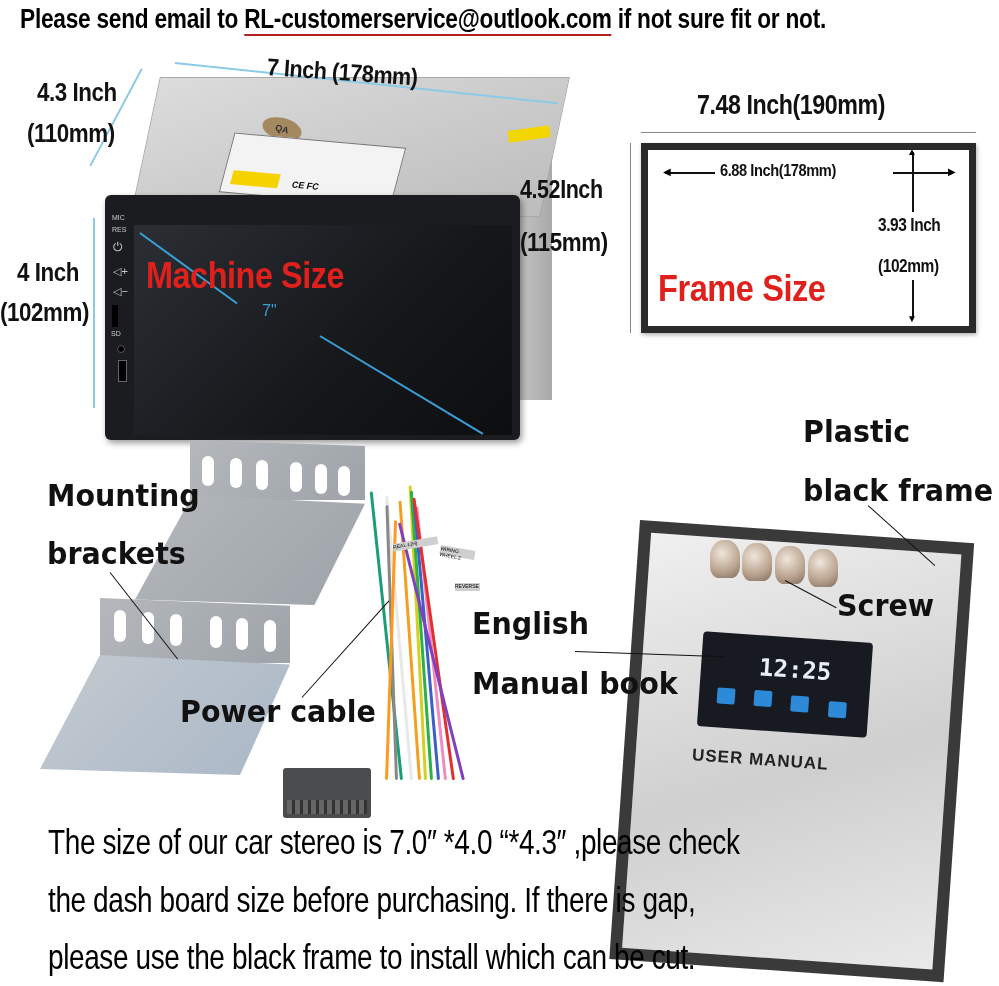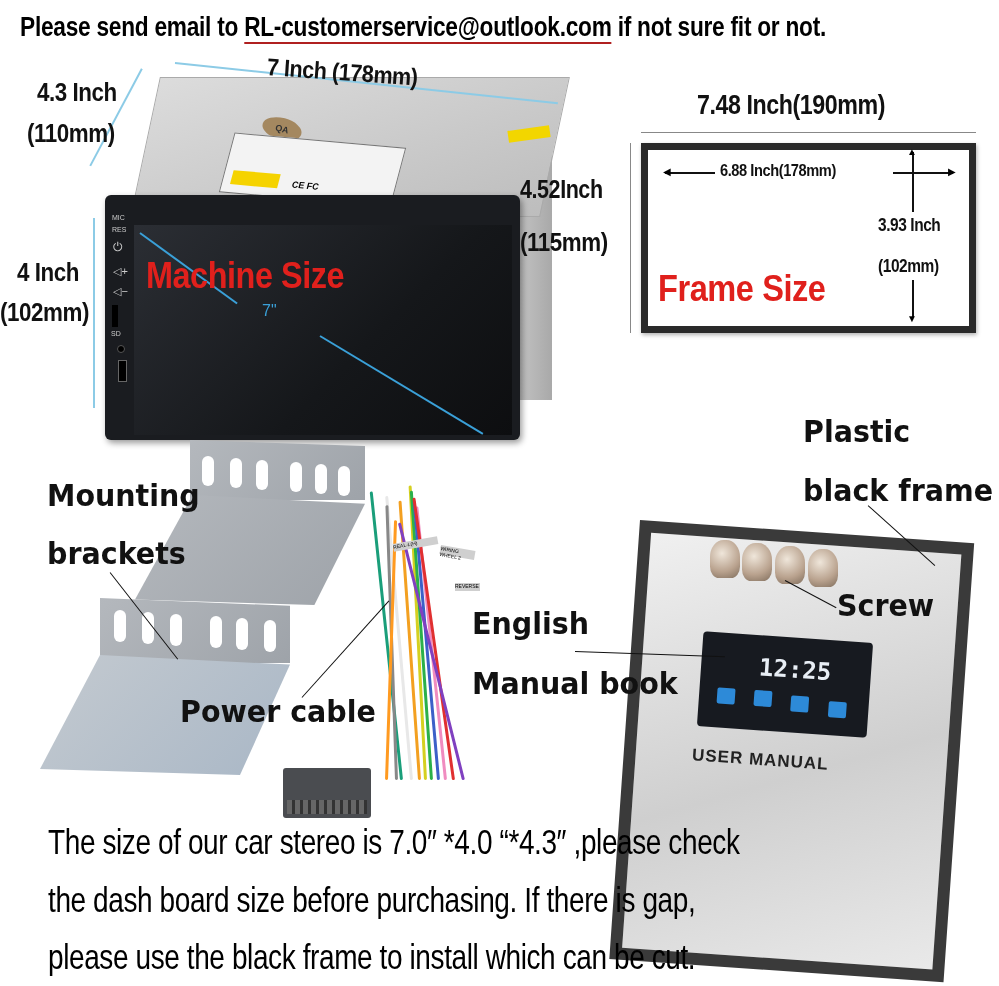--- a/index.html
+++ b/index.html
@@ -2,21 +2,21 @@
 <html><head>
 <meta charset="utf-8">
 <style>
   * { box-sizing: border-box; margin: 0; padding: 0; }
   html, body { width: 999px; height: 986px; background: #ffffff; overflow: hidden; }
   body { position: relative; font-family: "Liberation Sans", sans-serif; color: #000; }
   .abs { position: absolute; }
   .lbl { position: absolute; font-family: "Liberation Sans", sans-serif; font-weight: bold; color: #111; white-space: nowrap; letter-spacing: -0.5px; }
   .lbl-cond { transform: scaleX(0.86); transform-origin: left top; }
   .red { color: #e0201c; }
-  .top-banner { position: absolute; left: 0; top: 8px; width: 999px; height: 40px; }
+  .top-banner { position: absolute; left: 0; top: 0; width: 999px; height: 40px; }
   .top-banner .t { position: absolute; left: 20px; top: 4px; font-size: 27px; font-weight: bold; white-space: nowrap; transform: scaleX(0.84); transform-origin: left top; letter-spacing: -0.3px; }
   .top-banner .email { border-bottom: 2px solid #b02020; }
 
   
   .stereo-top { position: absolute; left: 145px; top: 77px; width: 410px; height: 140px; background: linear-gradient(160deg, #dcdcdc, #c9c9c9 60%, #bdbdbd); transform: skewX(-12deg); border: 1px solid #aaa; }
   .stereo-side { position: absolute; left: 512px; top: 110px; width: 40px; height: 290px; background: linear-gradient(90deg,#c8c8c8,#a9a9a9); }
   .stereo-face { position: absolute; left: 105px; top: 195px; width: 415px; height: 245px; background: #1a1c20; border-radius: 6px; box-shadow: 2px 3px 6px rgba(0,0,0,.4); }
   .stereo-screen { position: absolute; left: 134px; top: 225px; width: 378px; height: 210px; background: linear-gradient(135deg,#2b2e34,#15171a 60%,#0d0e10); }
   .sticker { position: absolute; left: 225px; top: 140px; width: 175px; height: 60px; background: #f3f3f3; border: 1px solid #777; transform: skewX(-10deg) rotate(5deg); }
   .sticker .warn { position: absolute; left: 8px; top: 36px; width: 48px; height: 14px; background: #f5d300; }

